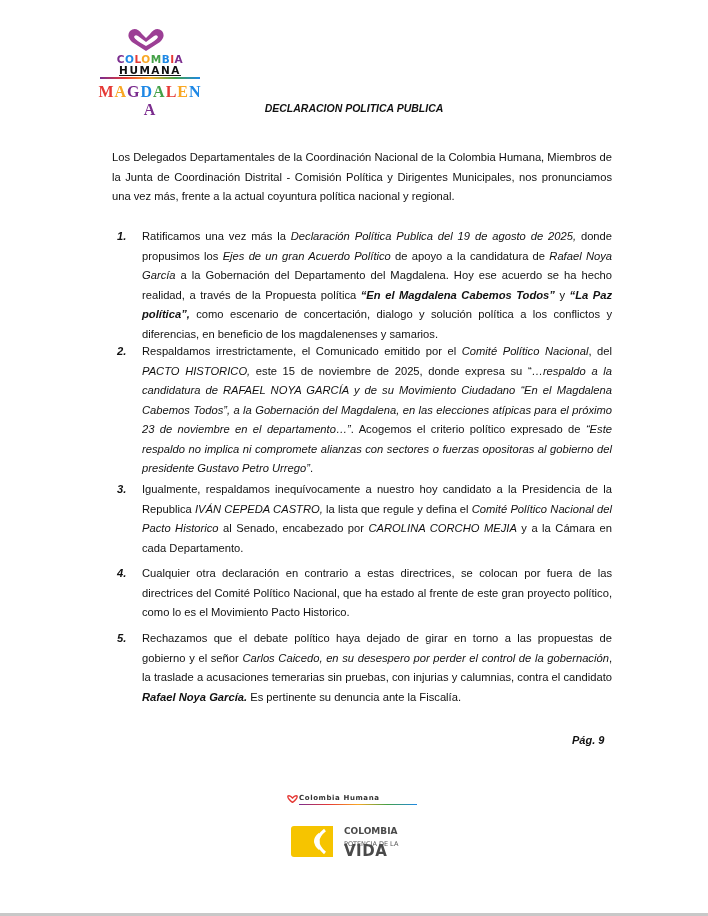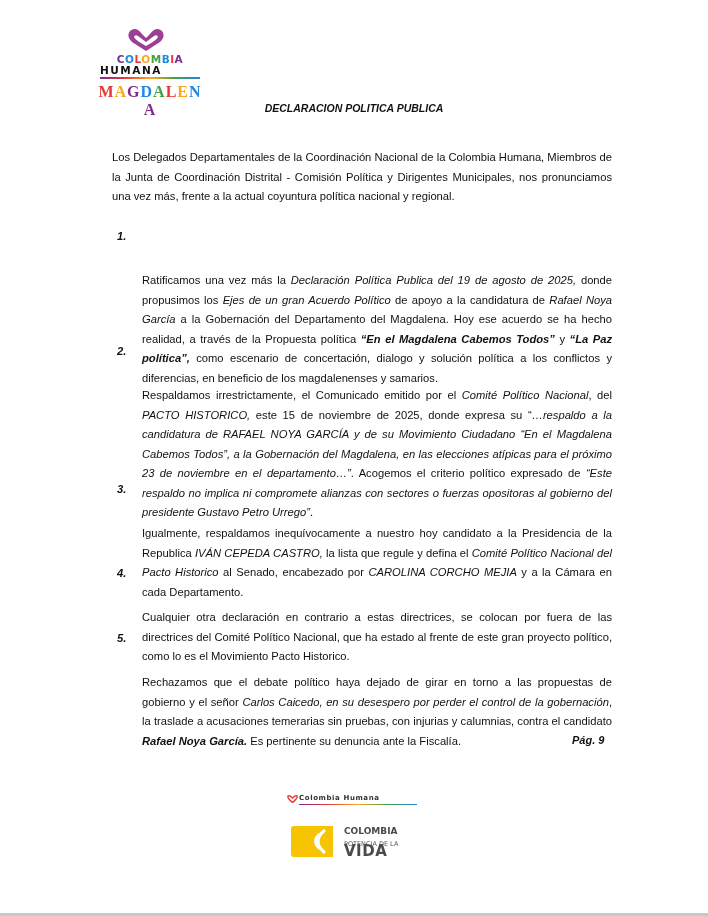--- a/index.html
+++ b/index.html
@@ -6,22 +6,22 @@
   body { width:708px; height:916px; background:#ffffff; position:relative; overflow:hidden;
          font-family:"Liberation Sans", "DejaVu Sans", sans-serif; color:#111; }
   .page { position:absolute; left:0; top:0; width:708px; height:913px; background:#fff; }
   .bottom-rule { position:absolute; left:0; top:913px; width:708px; height:3px; background:#c8c8c8; }
 
   
   .logo-ch { position:absolute; left:94px; top:28px; width:110px; height:70px; }
   .logo-ch .heart { position:absolute; left:32px; top:0px; }
   .logo-ch .line1 { position:absolute; left:6px; top:25px; width:100px; text-align:center;
                     font:bold 10.5px "DejaVu Sans", sans-serif; letter-spacing:0.5px; }
-  .logo-ch .line2 { position:absolute; left:6px; top:36px; width:100px; text-align:left;
-                    font:bold 10.5px "DejaVu Sans", sans-serif; letter-spacing:1.5px; color:#111; }
+  .logo-ch .line2 { position:absolute; left:6px; top:36px; width:100px; text-align:center;
+                    font:bold 10.5px "DejaVu Sans", sans-serif; letter-spacing:1.5px; color:#111;text-decoration:underline; }
   .logo-ch .bar { position:absolute; left:6px; top:49px; width:100px; height:2px;
                   background:linear-gradient(90deg,#7b2d8e,#e53935,#f9a825,#43a047,#1e88e5); }
   .magdalena { position:absolute; left:94px; top:83px; width:112px; text-align:center;
                font:bold 16px "Liberation Serif", serif; letter-spacing:1px; }
   .magdalena span { display:inline-block; }
 
   .logo-ph { position:absolute; left:545px; top:28px; width:102px; height:60px; }
   .pacto { position:absolute; left:0; top:0; font:900 30px "DejaVu Sans", sans-serif; letter-spacing:-3px; line-height:32px; }
   .pacto span { display:inline-block; }
   .dove { position:absolute; left:78px; top:2px; width:26px; height:26px; border-radius:50%; background:#9c2d91; }
@@ -34,21 +34,21 @@
   
   .title { position:absolute; left:0; width:708px; top:102px; text-align:center;
            font:italic bold 10.5px "Liberation Sans", sans-serif; }
   .motto { position:absolute; left:108px; width:496px; top:125px; text-align:center;
            font:italic bold 8.6px "Liberation Sans", sans-serif; line-height:14px; }
   .intro { position:absolute; left:112px; width:500px; top:148px; text-align:justify;
            font:11.2px "Liberation Sans", sans-serif; line-height:19.5px; }
 
   .item { position:absolute; left:112px; width:500px; font:11.2px "Liberation Sans", sans-serif; line-height:19.5px; }
   .item .num { position:absolute; left:5px; top:0; font-weight:bold; font-style:italic; }
-  .item .body { margin-left:30px; text-align:justify;margin-top:44px; }
+  .item .body { margin-left:30px; text-align:justify; }
   .it { font-style:italic; }
   .bi { font-style:italic; font-weight:bold; }
 
   .pag { position:absolute; left:572px; top:734px; font:italic bold 11px "Liberation Sans", sans-serif; }
 
   .foot-ch { position:absolute; left:287px; top:794px; width:132px; height:14px; }
   .foot-ch .txt { position:absolute; left:12px; top:0; font:bold 7px "DejaVu Sans", sans-serif; color:#333; letter-spacing:0.6px; }
   .foot-ch .bar { position:absolute; left:12px; top:10px; width:118px; height:1px;
                   background:linear-gradient(90deg,#7b2d8e,#e53935,#f9a825,#43a047,#1e88e5); }
 

